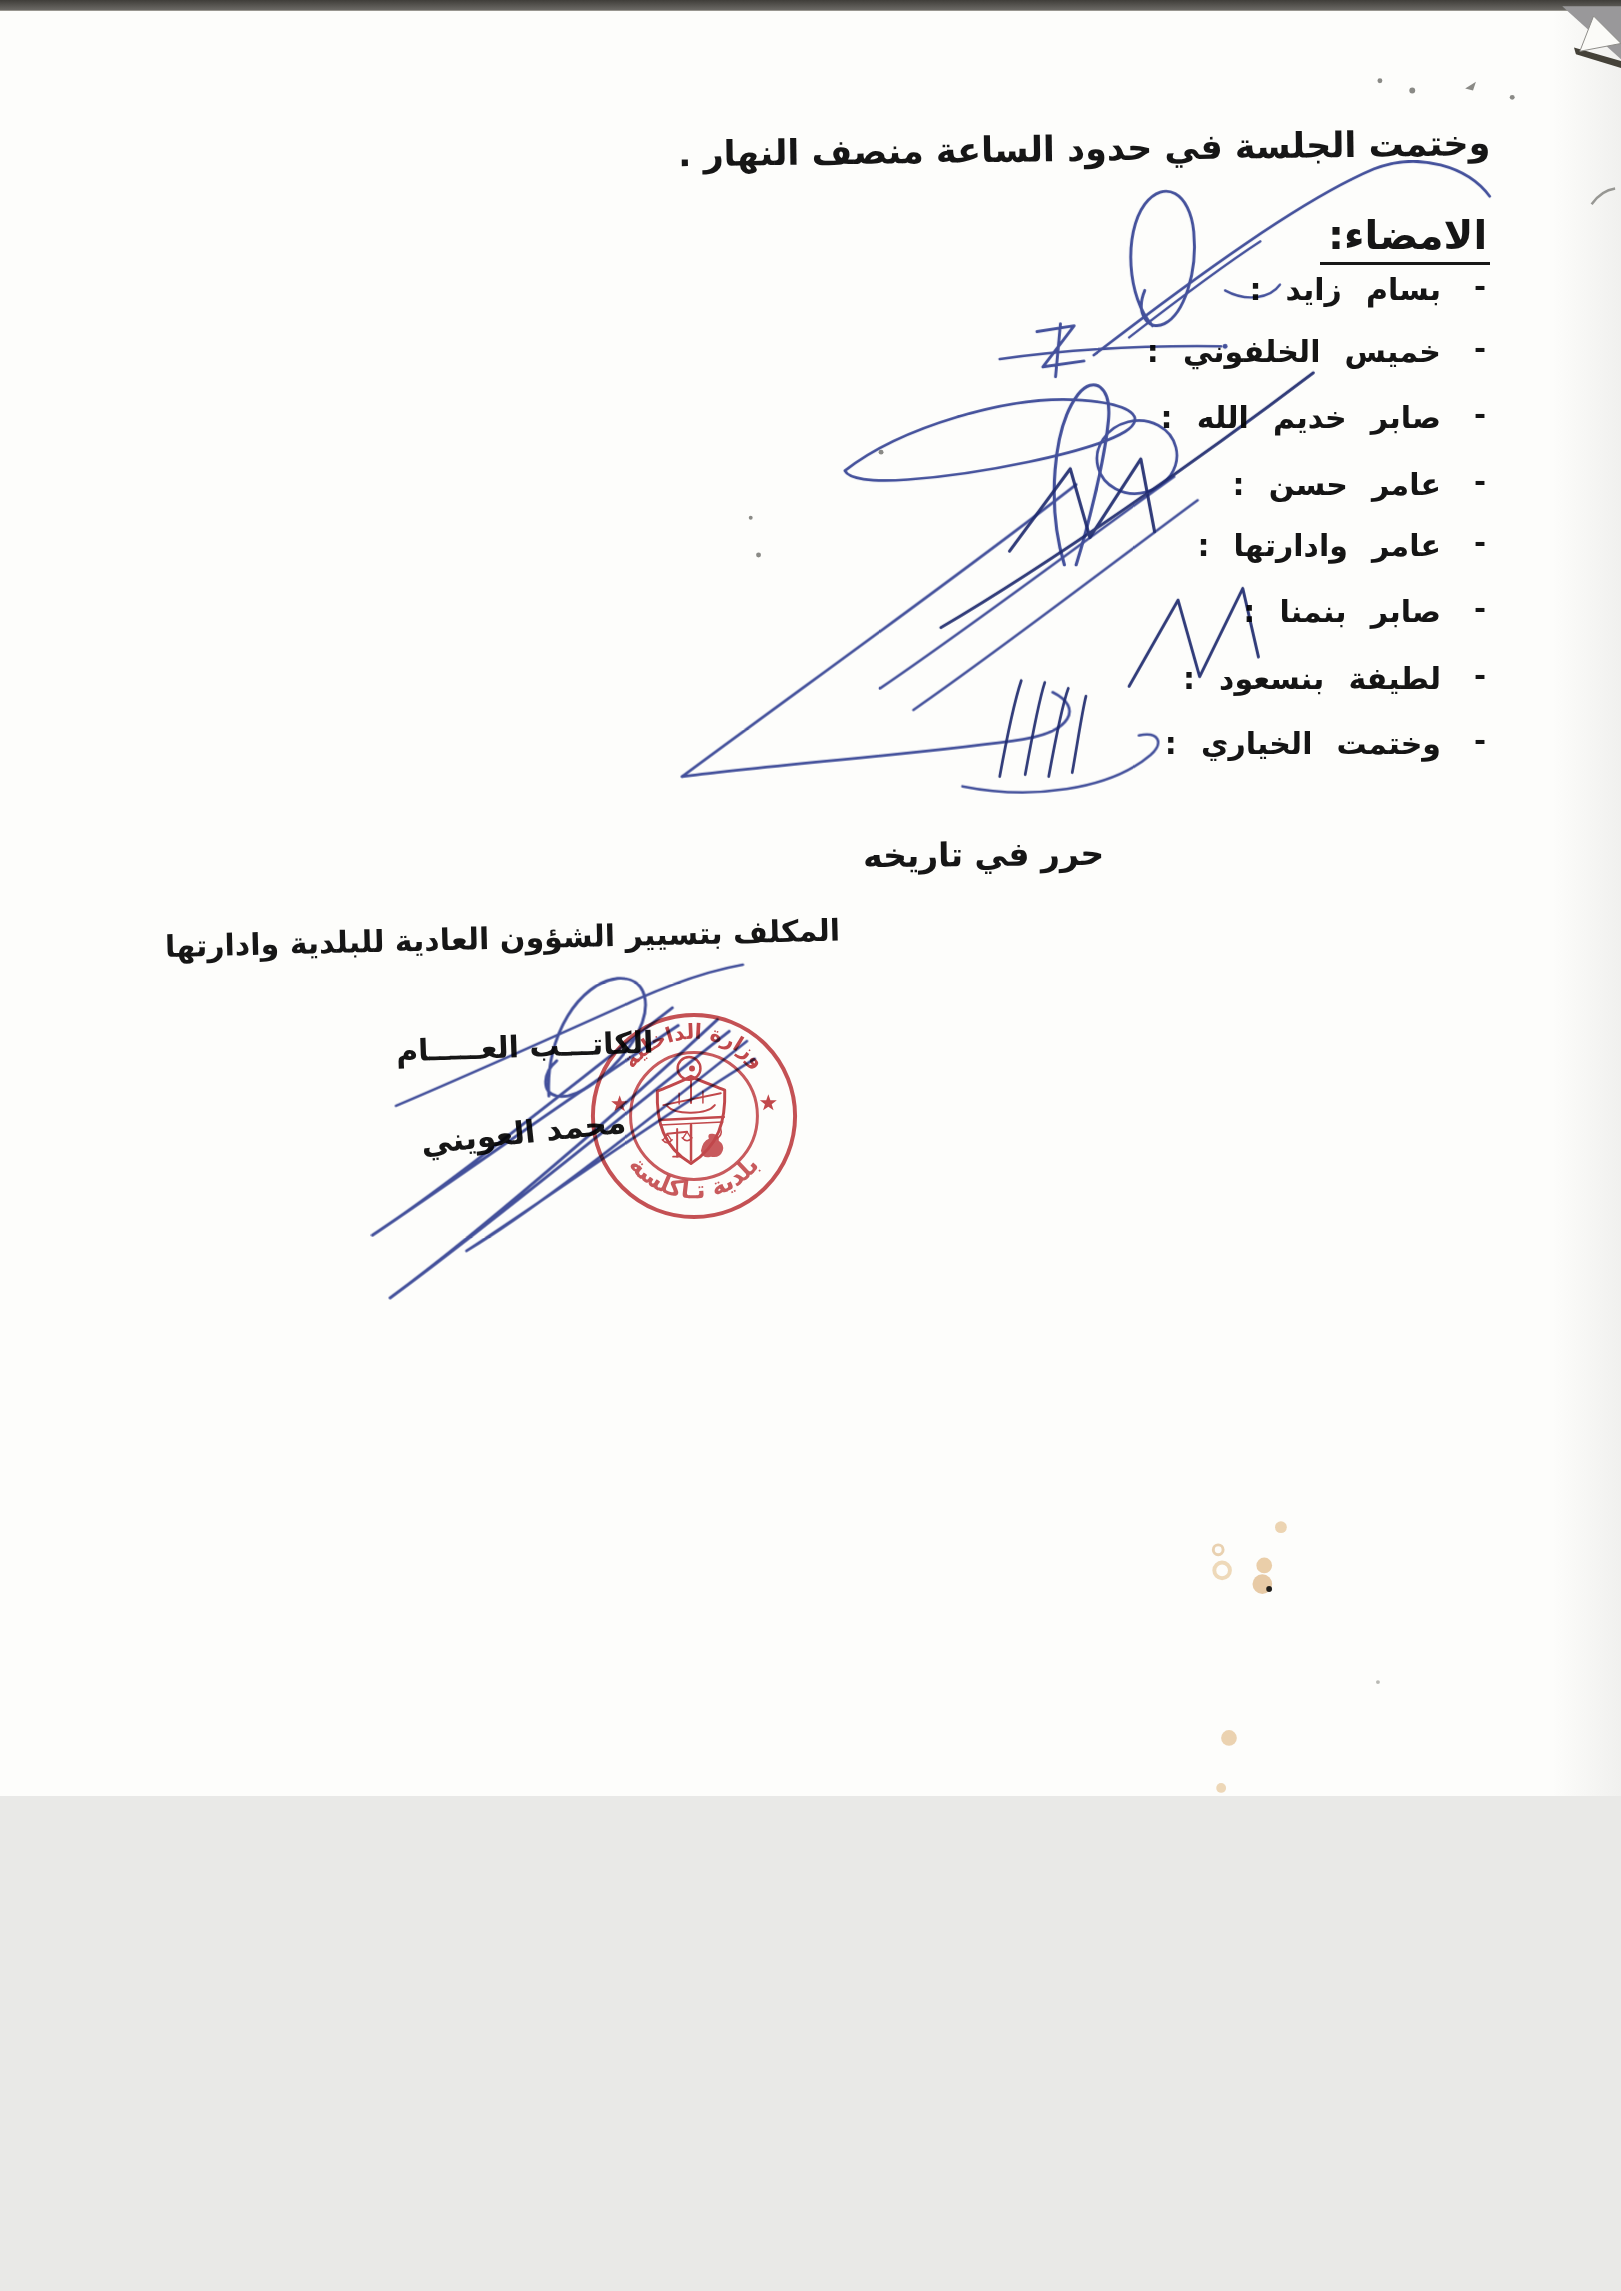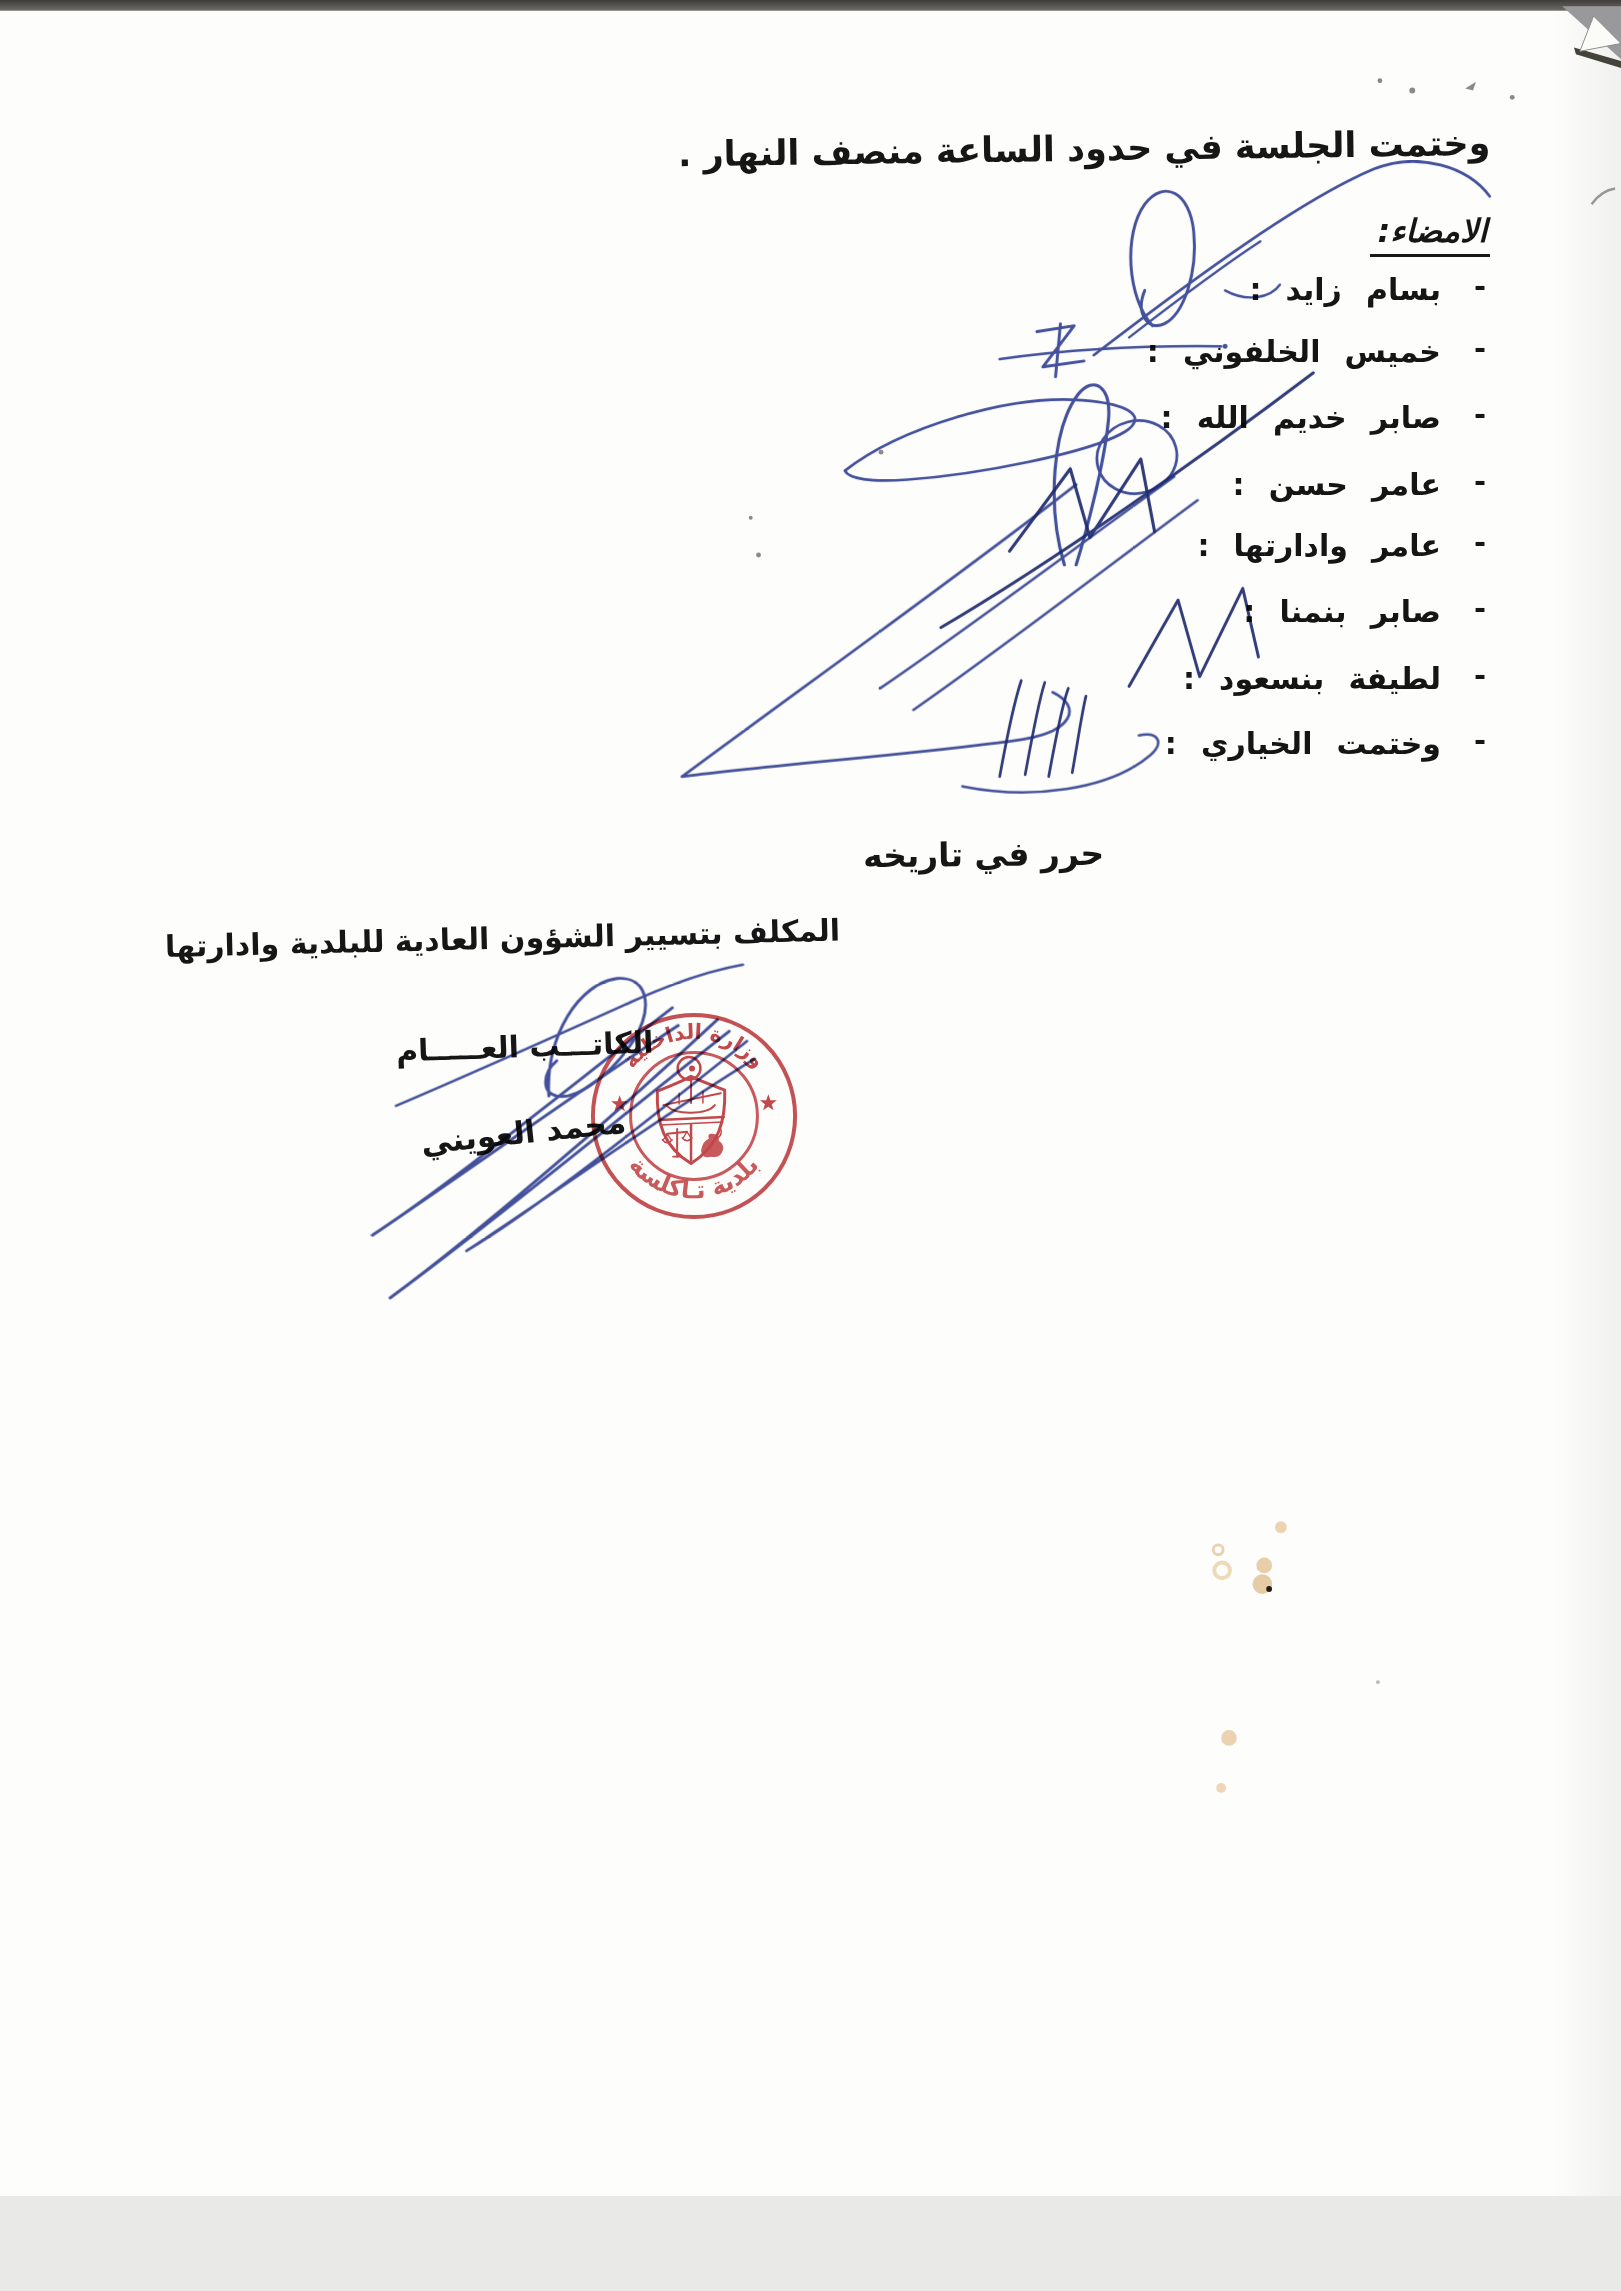--- a/index.html
+++ b/index.html
@@ -1,35 +1,35 @@
 <!DOCTYPE html>
 <html lang="ar"><head>
 <meta charset="utf-8">
 <style>
   html,body{margin:0;padding:0;background:#e9e9e7;}
   #scan{
     position:relative;
-    width:1621px;height:2196px;
+    width:1621px;height:1796px;
     background:#fdfdfb;
     overflow:hidden;
     font-family:"DejaVu Sans",sans-serif;
   }
   .ar{
     position:absolute;
     direction:rtl;
     white-space:nowrap;
     font-weight:bold;
     color:#161616;
     font-family:"DejaVu Sans",sans-serif;
     z-index:3;
   }
   #closing-line{top:123px;right:131px;font-size:35px;transform:rotate(-0.8deg);transform-origin:right center;}
   #signatures-heading{
-    top:212px;right:131px;font-size:32px;
-    border-bottom:3.9px solid #181818;padding:0 2.9px 3.9px 7.8px;font-style:italic;
+    top:212px;right:131px;font-size:40px;
+    border-bottom:3.9px solid #181818;padding:0 2.9px 3.9px 7.8px;
   }
   .sig-row{
     position:absolute;right:135px;z-index:3;
     display:flex;flex-direction:row;direction:rtl;align-items:center;
     gap:33px;font-size:30px;font-weight:bold;color:#151515;
     word-spacing:13.7px;white-space:nowrap;
     font-family:"DejaVu Sans",sans-serif;
   }
   .sig-row .dash{font-size:29px;transform:translateY(-3.9px);}
   #drafted-line{top:835px;left:863px;font-size:33px;transform:rotate(-0.6deg);}

